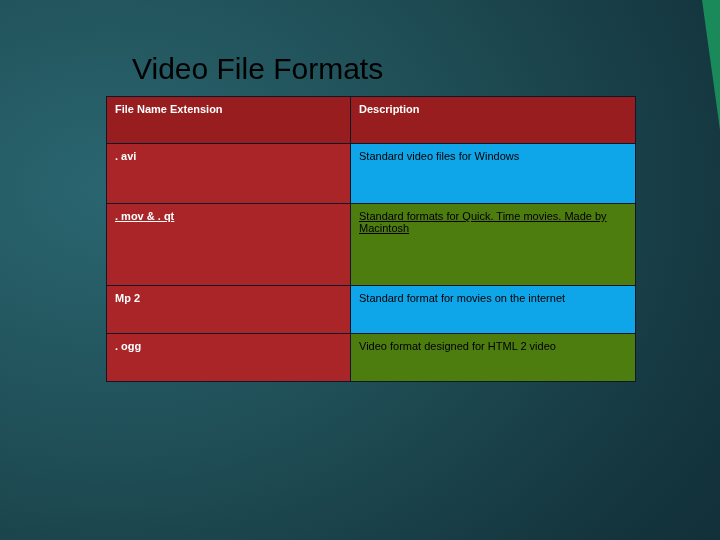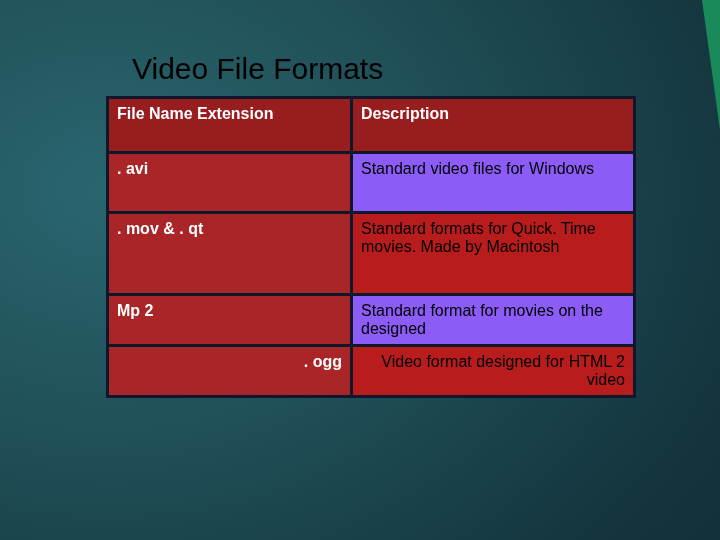--- a/index.html
+++ b/index.html
@@ -27,51 +27,51 @@
   }
   .table {
     position: absolute;
     left: 106px;
     top: 96px;
     width: 530px;
     border-collapse: collapse;
     background: #fff;
   }
   .table td {
-    border: 3px solid #0f172a;
-    font-size: 16px;
+    border: 1px solid #0f172a;
+    font-size: 11px;
     color: #000;
     vertical-align: top;
   }
   .table .hdr td {
     background: #971d1f;
     color: #fff;
     font-weight: bold;
     padding: 6px 8px 28px 8px;
   }
   .table .row td {
     padding: 6px 8px;
   }
   .table .row td.ext {
     background: #a92527;
     color: #fff;
     font-weight: bold;
     width: 244px;
   }
   .table .row td.desc {
-    background: #8b5cf6;
+    background: #0ea5e9;
   }
   .table .row.alt td.desc {
-    background: #b91c1c;
+    background: #4d7c0f;
     margin-top: 12px;
   }
   .r1 td { height: 60px; }
-  .r2 td { height: 82px; }
+  .r2 td { height: 82px; text-decoration: underline; }
   .r3 td { height: 48px; }
-  .r4 td { height: 48px; text-align: right; }
+  .r4 td { height: 48px; }
   .r5 td { height: 58px; }
 </style>
 </head>
 <body>
 
 <div class="accent"></div>
 
 <div class="title">Video File Formats</div>
 
 <table class="table">
@@ -83,20 +83,20 @@
   <tr class="row r1">
     <td class="ext">. avi</td>
     <td class="desc">Standard video files for Windows</td>
   </tr>
   <tr class="row alt r2">
     <td class="ext">. mov &amp; . qt</td>
     <td class="desc">Standard formats for Quick. Time movies. Made by Macintosh</td>
   </tr>
   <tr class="row r3">
     <td class="ext">Mp 2</td>
-    <td class="desc">Standard format for movies on the designed</td>
+    <td class="desc">Standard format for movies on the internet</td>
   </tr>
   <tr class="row alt r4">
     <td class="ext">. ogg</td>
     <td class="desc">Video format designed for HTML 2 video</td>
   </tr>
 </tbody>
   </table>
 
 </body></html>

